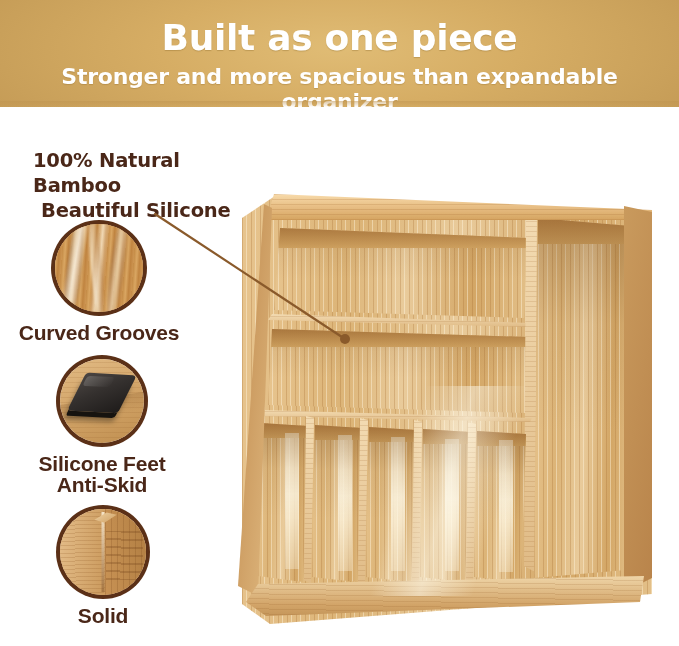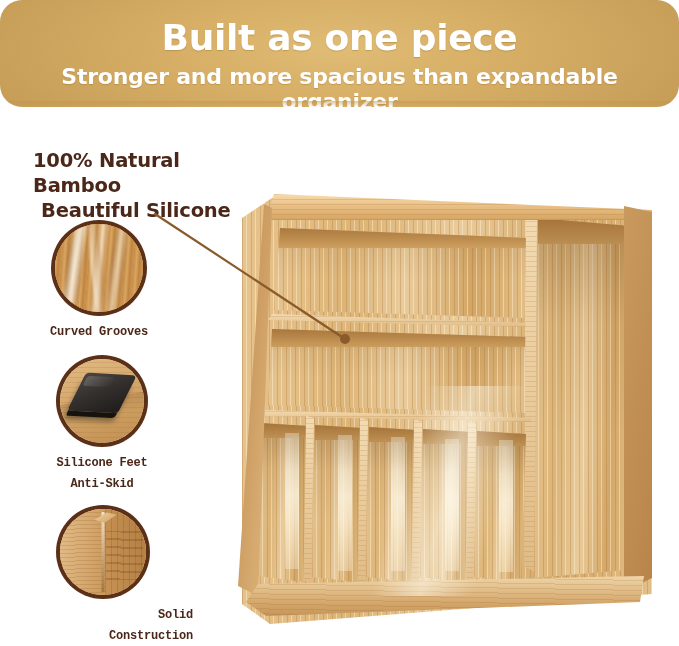--- a/index.html
+++ b/index.html
@@ -3,21 +3,21 @@
 <meta charset="utf-8">
 <style>
   html,body{margin:0;padding:0;background:#fff;}
   body{width:679px;height:646px;position:relative;overflow:hidden;
        font-family:"Liberation Sans", sans-serif;}
 
   
   .banner{position:absolute;left:0;top:0;width:679px;height:107px;
     background:
       radial-gradient(ellipse 70% 140% at 50% 45%, #e0bc75 0%, #d6ad64 38%, #c9a05a 72%, #bf9450 100%);
-    overflow:hidden;border-radius:22px;}
+    overflow:hidden;}
   .banner-inner{position:absolute;left:0;top:0;width:100%;height:100%;}
   .banner-title{position:absolute;left:0;top:17px;width:100%;text-align:center;
     color:#ffffff;font-size:36px;font-weight:bold;letter-spacing:-.3px;
     font-family:"DejaVu Sans", sans-serif;
     text-shadow:0 1px 1px rgba(120,85,25,.28);}
   .banner-sub{position:absolute;left:0;top:64px;width:100%;text-align:center;
     color:#ffffff;font-size:22px;font-weight:bold;letter-spacing:-.25px;
     font-family:"DejaVu Sans", sans-serif;
     text-shadow:0 1px 1px rgba(120,85,25,.25);}
   .banner-fade{position:absolute;left:0;bottom:0;width:100%;height:6px;
@@ -26,22 +26,22 @@
   
   .headline{position:absolute;left:33px;top:148px;width:240px;
     color:#4a2718;font-size:19.5px;font-weight:bold;line-height:25px;
     font-family:"DejaVu Sans", sans-serif;letter-spacing:-.2px;}
   .headline .l2{display:block;padding-left:8px;}
 
   .feature{position:absolute;}
   .fcircle{position:relative;border-radius:50%;overflow:hidden;
     box-shadow:0 0 0 4px #5b3017, 0 1px 3px rgba(0,0,0,.22);}
   .fcaption{margin-top:10px;text-align:center;color:#4a2718;
-    font-size:12px;font-weight:bold;line-height:21px;
-    font-family:Liberation Mono, monospace;letter-spacing:-.2px;}
+    font-size:21px;font-weight:bold;line-height:21px;
+    font-family:Liberation Sans, sans-serif;letter-spacing:-.2px;}
 
   
   .wood-grooves{position:absolute;inset:0;
     background:
       linear-gradient(100deg, rgba(255,255,255,0) 18%, rgba(255,250,238,.75) 26%, rgba(255,255,255,0) 34%),
       linear-gradient(96deg, rgba(255,255,255,0) 44%, rgba(255,248,232,.6) 50%, rgba(255,255,255,0) 57%),
       repeating-linear-gradient(94deg, #c58c47 0px, #d9a662 3px, #c08440 6px, #cd9552 9px),
       #c58c47;}
   .groove-wave{position:absolute;top:-8%;height:116%;border-radius:50%;
     filter:blur(1.2px);}
@@ -186,23 +186,22 @@
 <div class="feature" style="left:60px;top:509px;width:88px;">
   <div class="fcircle" style="width:86px;height:86px;">
     <div class="wood-joint">
       <div class="joint-left"></div>
       <div class="joint-right"></div>
       <div class="joint-lines"></div>
       <div class="joint-edge"></div>
       <div class="joint-bevel"></div>
     </div>
   </div>
-  <div class="fcaption" style="width:180px;margin-left:-47px;text-align:right;">
+  <div class="fcaption" style="width:180px;margin-left:-47px;">
     <div>Solid</div>
-    <div>Construction</div>
   </div>
 </div>
 
 <div class="product">
 
   <div class="shell bamboo-v"></div>
 
   <div class="cell" style="left:42px;top:36px;width:254px;height:96px;
        clip-path:polygon(6px 6px, 254px 16px, 250px 96px, 0px 88px);">
     <div class="floor bamboo-v"></div>

